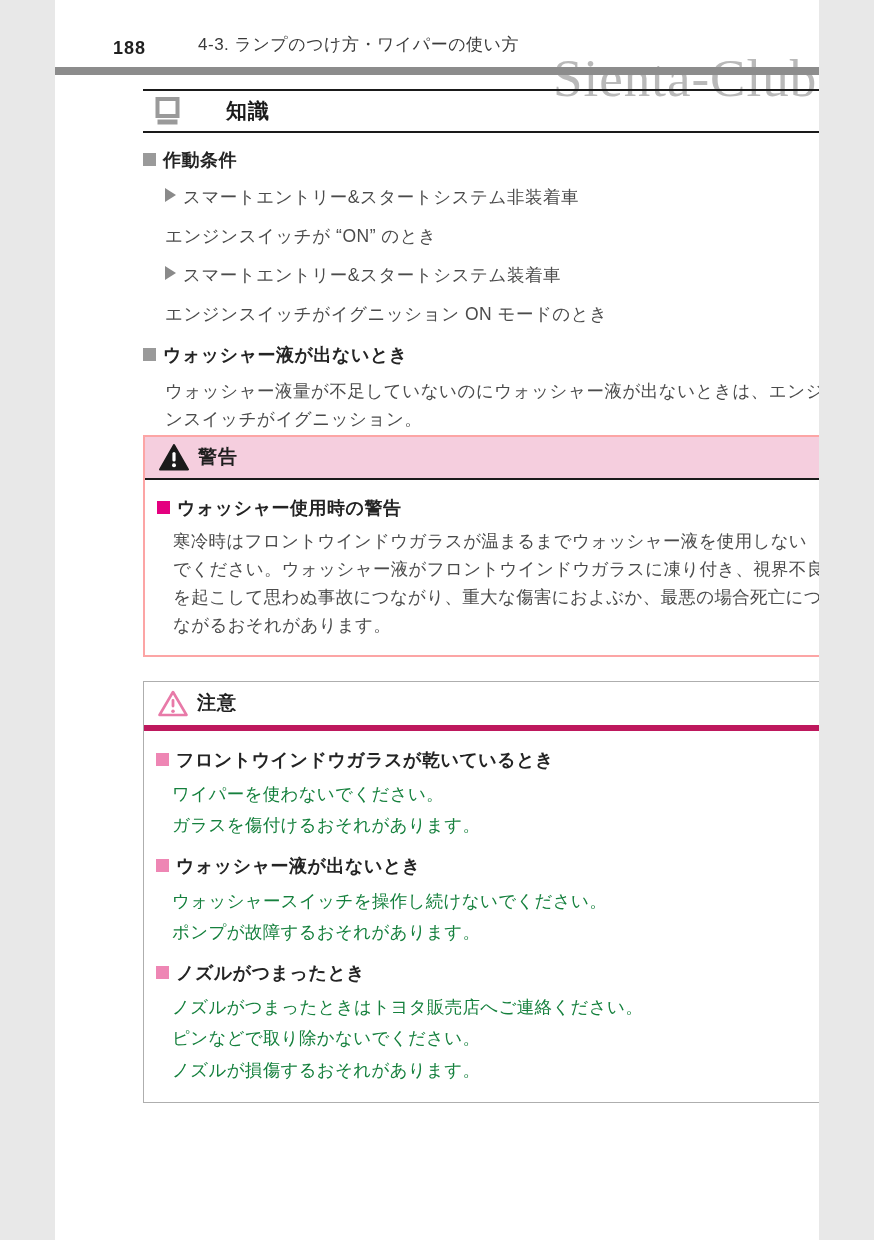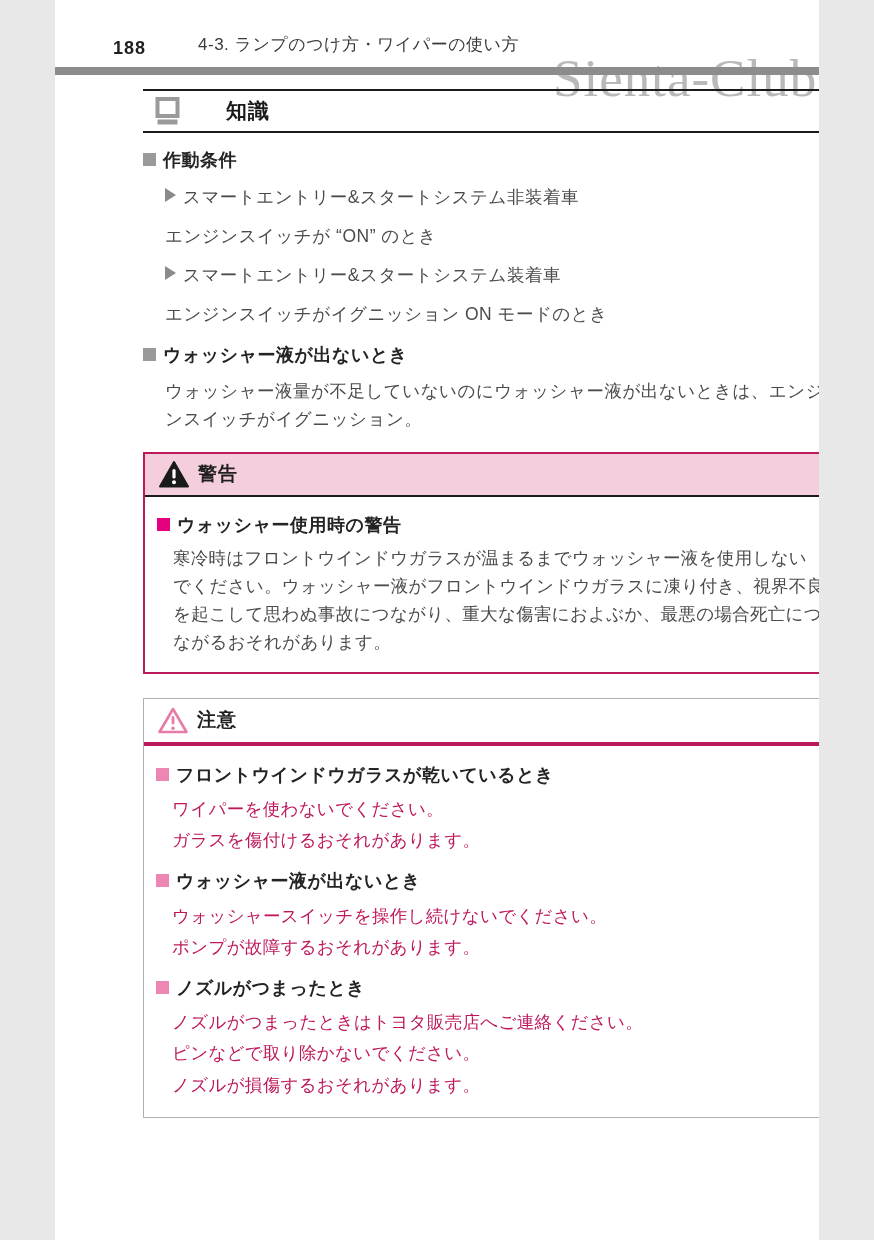--- a/index.html
+++ b/index.html
@@ -32,33 +32,33 @@
   .h-row{display:flex;align-items:flex-start;margin-top:15px;}
   .sq{width:13px;height:13px;background:#9a9a9a;margin:5px 7px 0 0;flex:0 0 auto;}
   .h-txt{font-size:18px;font-weight:bold;color:#242424;letter-spacing:0.5px;line-height:1.35;}
   
   .tri-row{display:flex;align-items:flex-start;margin:11px 0 0 22px;}
   .tri{width:0;height:0;border-left:11px solid #8a8a8a;border-top:7px solid transparent;border-bottom:7px solid transparent;margin:5px 7px 0 0;flex:0 0 auto;}
   .plain-row{margin:11px 0 0 22px;}
   .body-txt{font-size:17.5px;color:#4b4b4b;letter-spacing:0.5px;line-height:1.6;}
   .para{margin:9px 0 0 22px;font-size:17.5px;color:#4b4b4b;letter-spacing:0.5px;line-height:1.6;}
   
-  .warn-box{border:2px solid #be185d;margin-top:19px;}
+  .warn-box{border:2px solid #fca5a5;margin-top:2px;}
   .warn-hd{background:#f5cede;border-bottom:2px solid #1a1a1a;display:flex;align-items:center;padding:6px 0 6px 14px;height:29px;}
   .alert-ico{width:30px;height:27px;margin-right:9px;flex:0 0 auto;}
   .box-title{font-size:19px;font-weight:bold;color:#1f1f1f;letter-spacing:1px;}
   .warn-body{padding:12px 14px 16px 12px;}
   .sq-mag{width:13px;height:13px;background:#e4007f;margin:5px 7px 0 0;flex:0 0 auto;}
   .warn-para{margin:7px 0 0 16px;font-size:17.5px;color:#4b4b4b;letter-spacing:0.3px;line-height:1.6;}
   
   .caut-box{border:1px solid #aeaeae;margin-top:24px;}
-  .caut-hd{background:#ffffff;border-bottom:4px solid #be185d;display:flex;align-items:center;padding:7px 0 7px 14px;height:29px;}
+  .caut-hd{background:#ffffff;border-bottom:6px solid #be185d;display:flex;align-items:center;padding:7px 0 7px 14px;height:29px;}
   .caut-body{padding:2px 14px 18px 12px;}
   .sq-pink{width:13px;height:13px;background:#ee86b4;margin:5px 7px 0 0;flex:0 0 auto;}
-  .caut-line{margin:4px 0 0 16px;font-size:17.5px;color:#be185d;letter-spacing:0.3px;line-height:1.55;}
+  .caut-line{margin:4px 0 0 16px;font-size:17.5px;color:#15803d;letter-spacing:0.3px;line-height:1.55;}
   .caut-line.first{margin-top:9px;}
 </style>
 </head>
 <body>
 
 <div class="page">
 
   <div class="watermark">Sienta-Club.tw</div>
 
   <div class="hdr">

